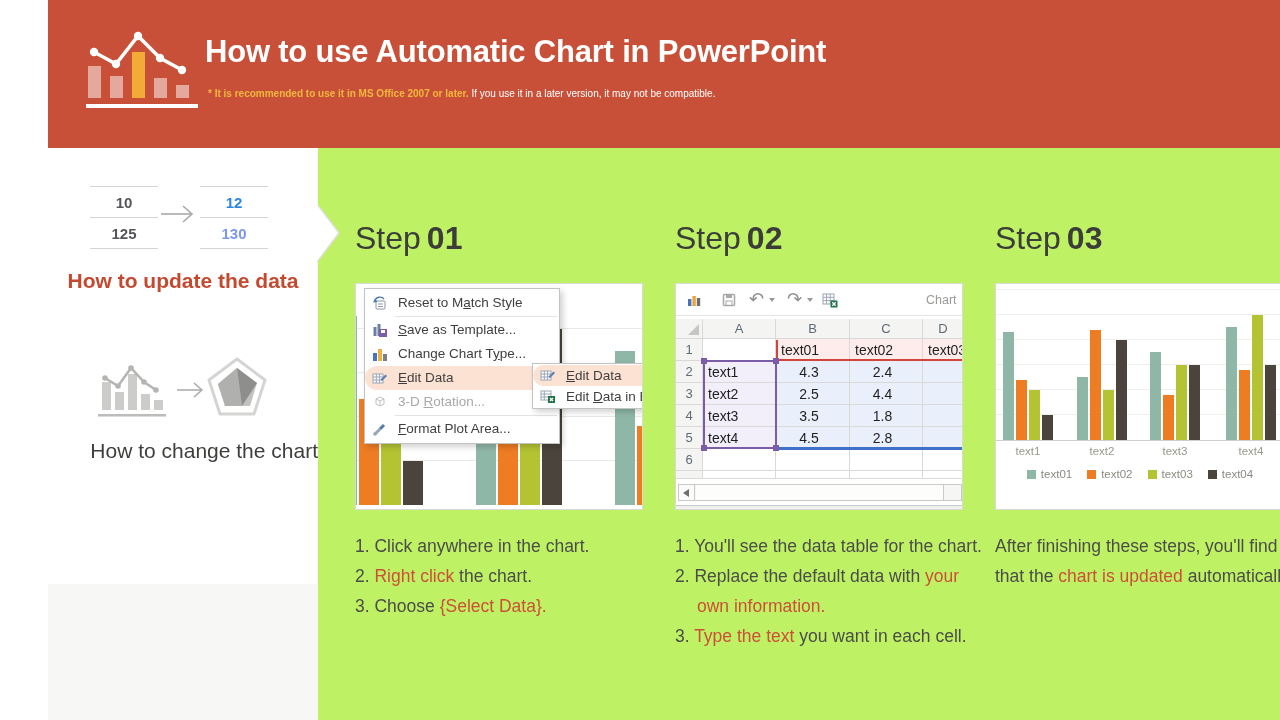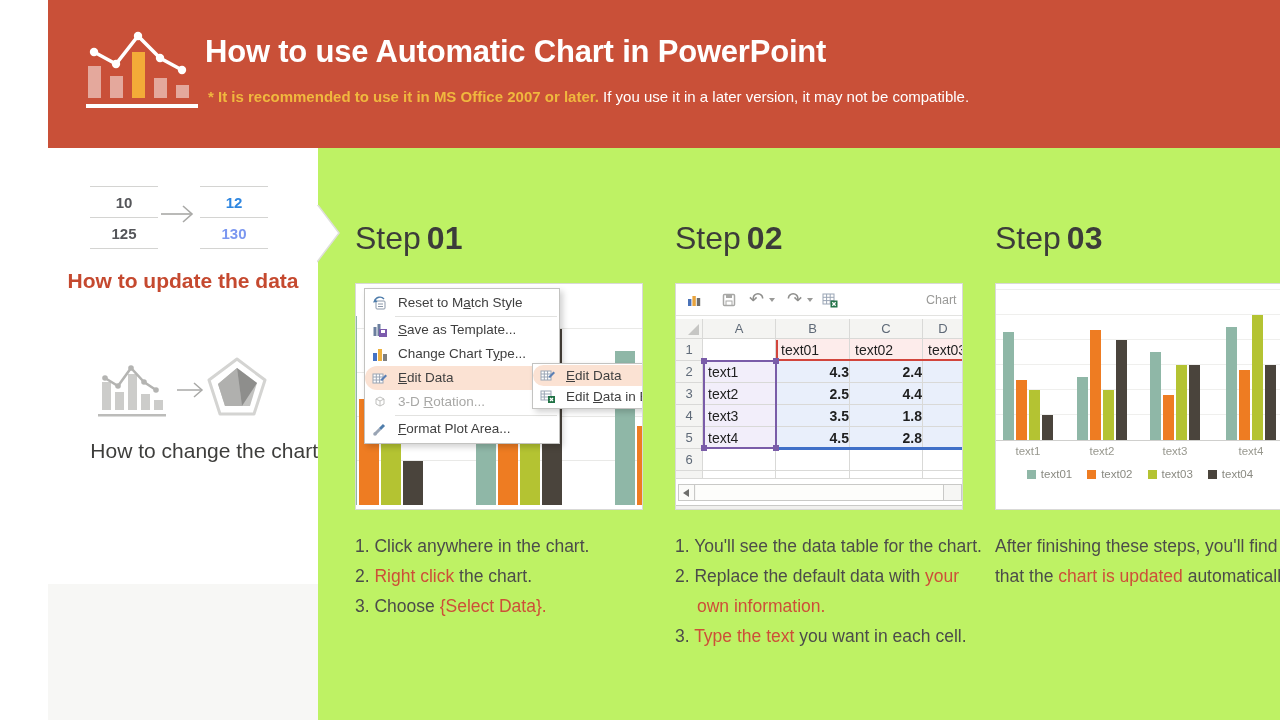--- a/index.html
+++ b/index.html
@@ -4,21 +4,21 @@
 <style>
   * { margin:0; padding:0; box-sizing:border-box; }
   html,body { width:1280px; height:720px; }
   body { font-family:"Liberation Sans","DejaVu Sans",sans-serif; }
   .page { position:relative; width:1280px; height:720px; background:#f7f7f5; overflow:hidden;margin-left:48px; }
   .abs { position:absolute; }
 
   
   .header { position:absolute; left:0; top:0; width:1280px; height:148px; background:#c95038; }
   .title { position:absolute; left:157px; top:34px; font-size:31px; font-weight:bold; color:#ffffff; letter-spacing:-0.2px; }
-  .subtitle { position:absolute; left:160px; top:88px; font-size:15px; color:#ffffff; }
+  .subtitle { position:absolute; left:160px; top:88px; font-size:10px; color:#ffffff; }
   .subtitle .yellow { color:#f0b83e; font-weight:bold; }
   .logo { position:absolute; left:38px; top:26px; }
 
   
   .sidebar { position:absolute; left:0; top:148px; width:270px; height:436px; background:#ffffff; }
   .numtable { position:absolute; width:68px; border-top:1px solid #d4d4d2; }
   .numcell { height:31px; line-height:31px; text-align:center; border-bottom:1px solid #d4d4d2; font-size:15px; font-weight:bold; color:#55565a; }
   .numtable.after .numcell:first-child { color:#2e86e0; }
   .numtable.after .numcell:last-child  { color:#7b97f0; }
   .update-title { position:absolute; left:0; top:118px; width:270px; text-align:center; font-size:21px; font-weight:bold; color:#c5492f; line-height:29px; }
@@ -54,21 +54,21 @@
   .tb-curve { position:absolute; top:4px; font-family:"DejaVu Sans",sans-serif; font-size:18px; color:#8f8f8d; line-height:22px; }
   .ss-title { position:absolute; left:250px; top:9px; font-size:12.5px; color:#9a9a98; white-space:nowrap; }
   .grid { position:absolute; left:0; top:35px; }
   .grow { display:flex; }
   .gcell { border-right:1px solid #d9d9d7; border-bottom:1px solid #d9d9d7; font-size:14px; color:#1f1f1f; overflow:hidden; white-space:nowrap; }
   .ghead { background:#f4f4f2; color:#5f6a78; font-size:13px; text-align:center; }
   .c-n { width:27px; } .c-a { width:73px; } .c-b { width:74px; } .c-c { width:73px; } .c-d { width:41px; }
   .hrow { height:20px; line-height:20px; }
   .drow { height:22px; line-height:22px; }
   .txt { padding-left:5px; text-align:left; }
-  .num { text-align:right;font-weight:bold; }
+  .num { padding-right:7px; text-align:center; }
   .bg-pink { background:#fdeceb; }
   .bg-blue { background:#e9effb; }
   .bg-purple { background:#f2eefa; }
   .corner-tri { position:absolute; right:3px; bottom:3px; width:0; height:0; border-bottom:11px solid #c6c6c4; border-left:11px solid transparent; }
   .sel-red-line { position:absolute; left:100px; top:75px; width:188px; height:2px; background:#d2453c; }
   .sel-red-tick { position:absolute; left:100px; top:56px; width:2px; height:19px; background:#d2453c; }
   .sel-purple { position:absolute; left:27px; top:76px; width:74px; height:89px; border:2px solid #7a5ca8; pointer-events:none; }
   .handle { position:absolute; width:6px; height:6px; background:#7a5ca8; }
   .sel-blue-line { position:absolute; left:101px; top:163px; width:187px; height:3px; background:#4070c8; }
   .ss-scroll { position:absolute; left:2px; top:200px; width:284px; height:17px; border:1px solid #c9c9c7; background:#f6f6f4; }

